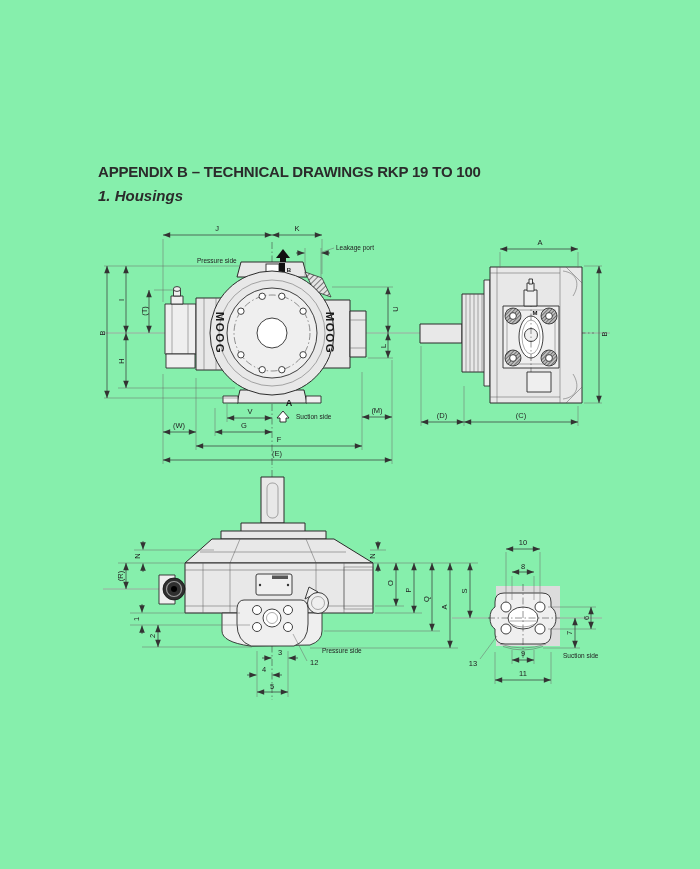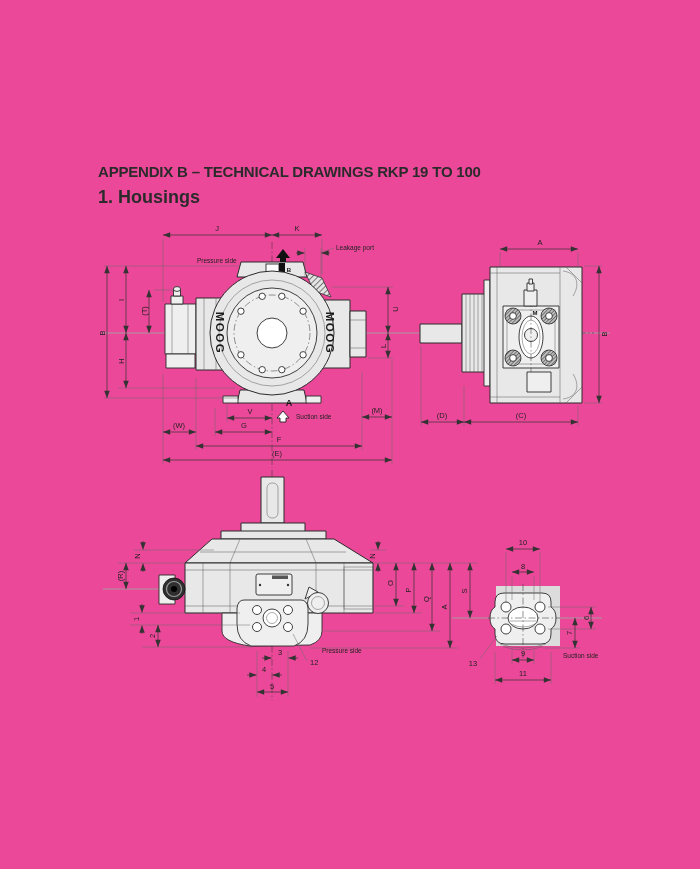--- a/index.html
+++ b/index.html
@@ -1,20 +1,20 @@
 <!DOCTYPE html>
 <html><head>
 <meta charset="utf-8">
 <style>
   html,body{margin:0;padding:0;background:#ffffff;}
-  .page{position:relative;width:700px;height:869px;background:#ec4899;overflow:hidden;
+  .page{position:relative;width:700px;height:869px;background:#86efac;overflow:hidden;
         font-family:"Liberation Sans",sans-serif;}
   .title{position:absolute;left:98px;top:163px;font-size:15px;font-weight:bold;
          color:#2b2b2b;letter-spacing:-0.2px;white-space:nowrap;}
-  .subtitle{position:absolute;left:98px;top:187px;font-size:18px;font-weight:bold;color:#2b2b2b;}
+  .subtitle{position:absolute;left:98px;top:187px;font-size:15px;font-weight:bold;color:#2b2b2b;font-style:italic;}
   svg{position:absolute;left:0;top:0;}
   
   .out{stroke:#2b2b2b;stroke-width:1;fill:#e8e8e8;stroke-linejoin:round;}
   .out2{stroke:#2b2b2b;stroke-width:0.9;fill:#efefef;stroke-linejoin:round;}
   .wht{stroke:#2b2b2b;stroke-width:0.9;fill:#ffffff;}
   .thin{stroke:#5a5a5a;stroke-width:0.5;fill:none;}
   .dim{stroke:#333;stroke-width:0.7;fill:none;}
   .ext{stroke:#6a6a6a;stroke-width:0.5;fill:none;}
   .cl{stroke:#a3a3a3;stroke-width:0.9;fill:none;}
   .cdash{stroke:#3c3c3c;stroke-width:0.55;fill:none;stroke-dasharray:7 2.5 1.5 2.5;}

